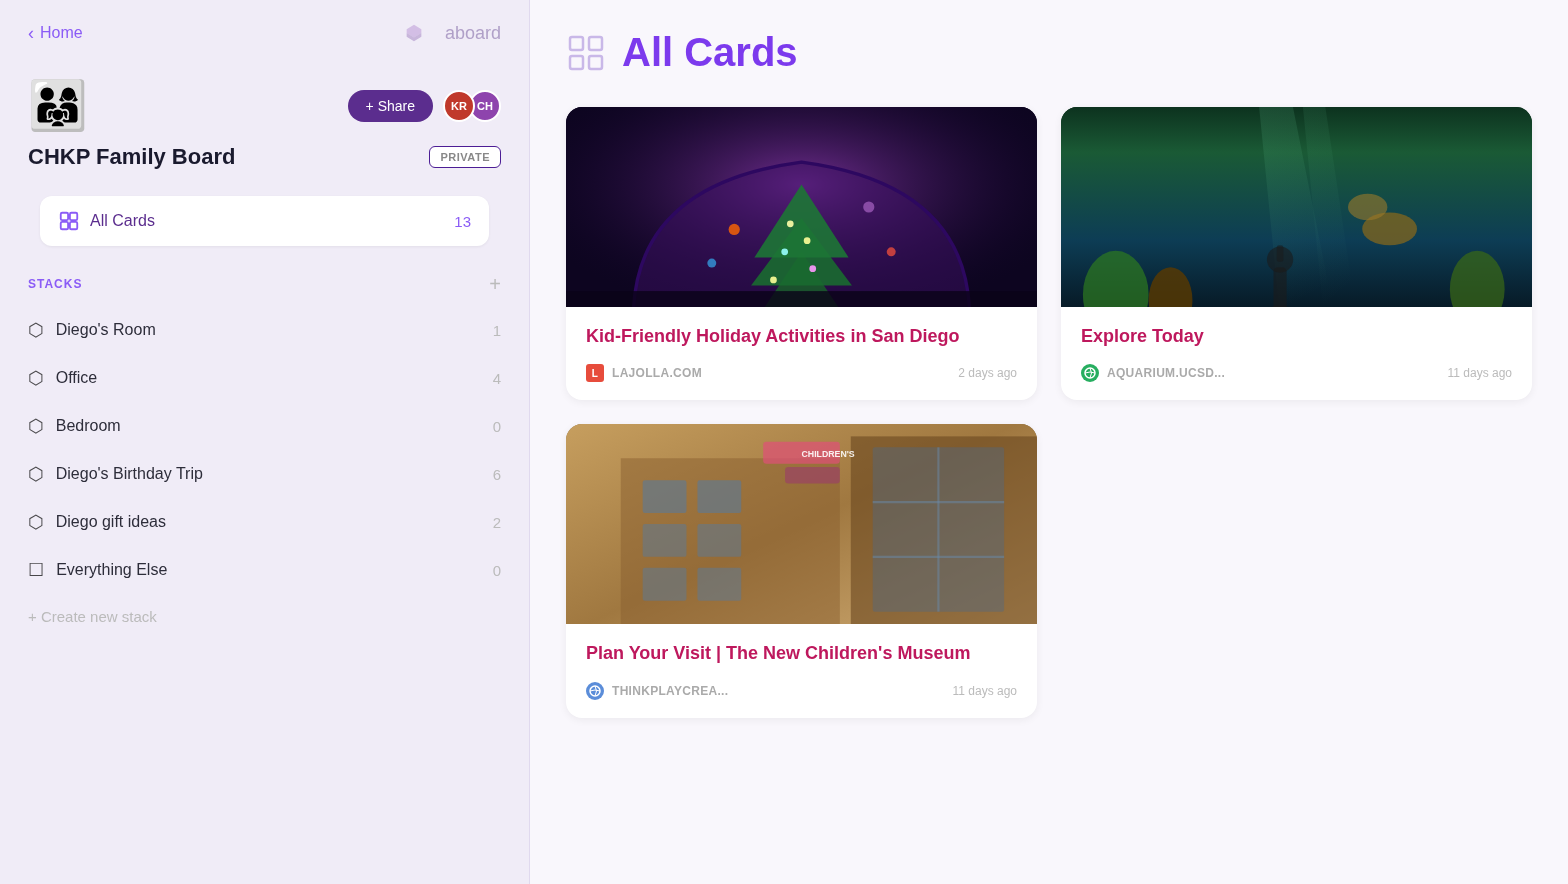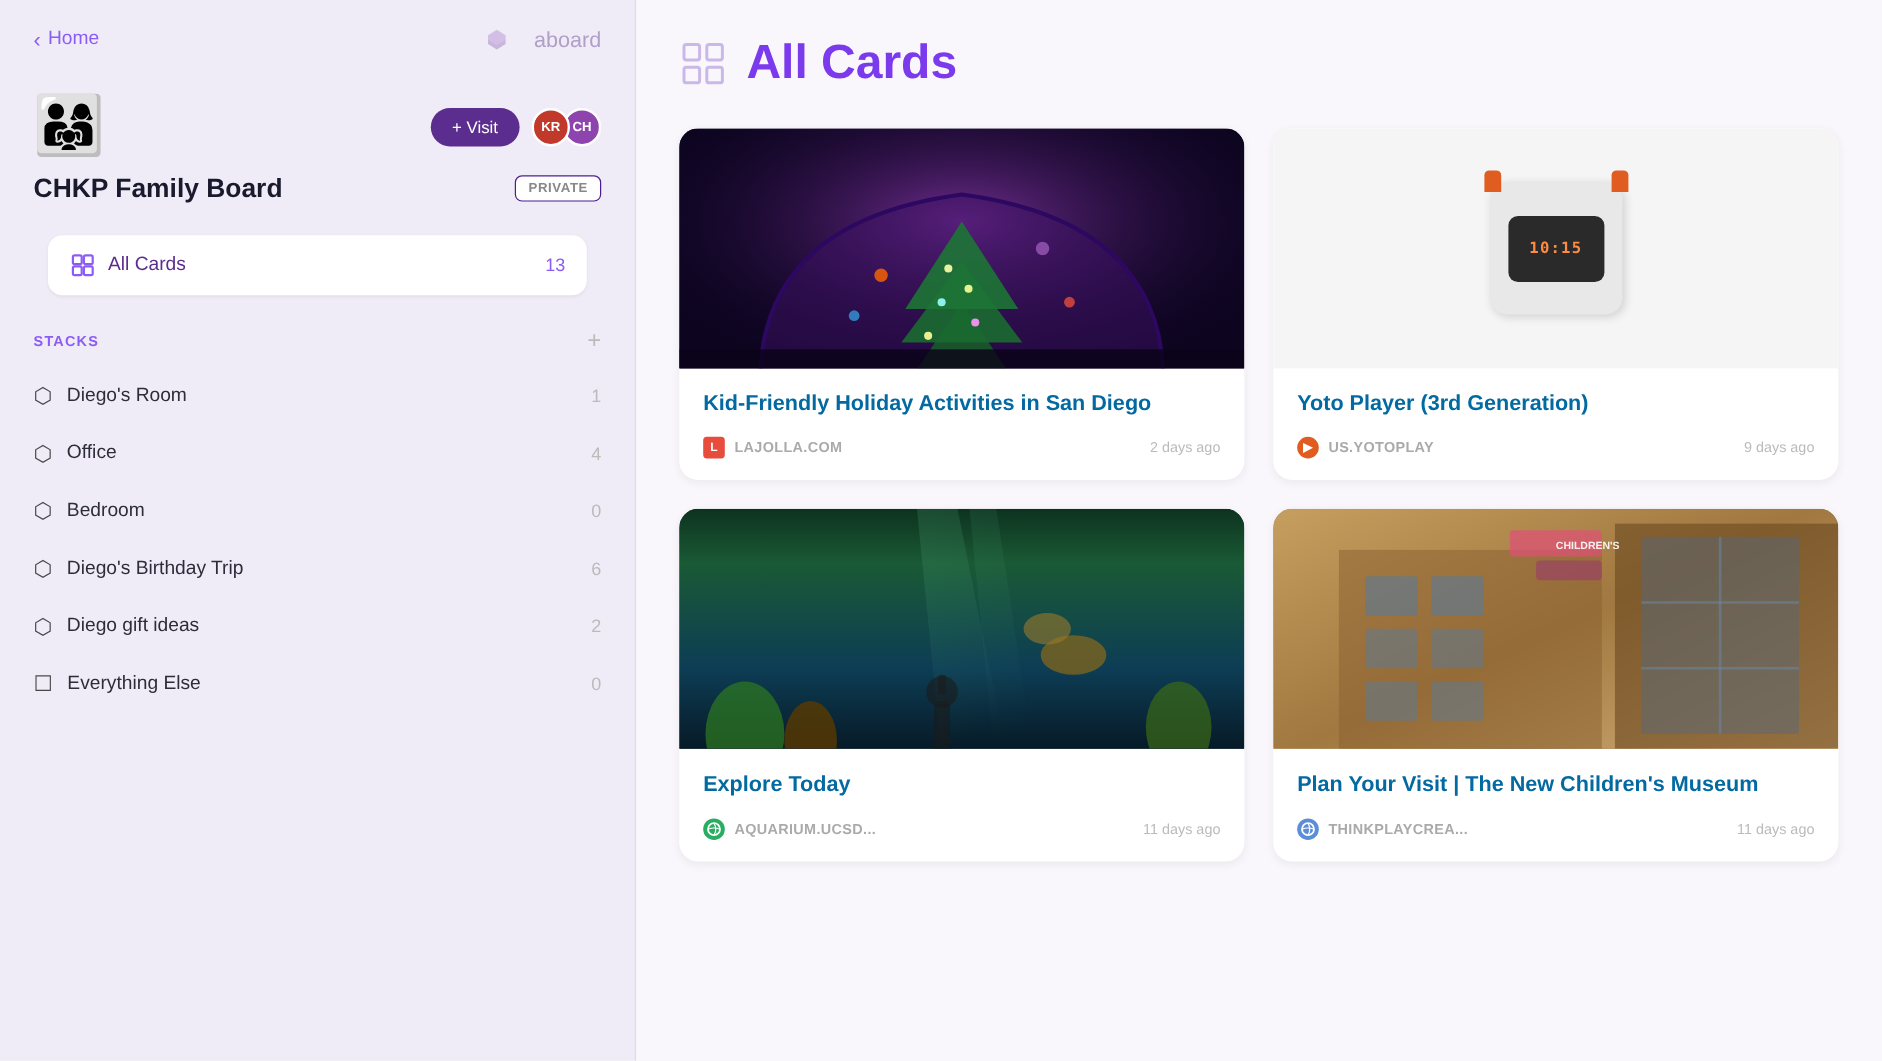--- a/index.html
+++ b/index.html
@@ -276,21 +276,21 @@
       background: #f0f0f0;
     }
 
     .card-body {
       padding: 18px 20px 18px;
     }
 
     .card-title {
       font-size: 18px;
       font-weight: 600;
-      color: #0369a1;
+      color: #be185d;
       line-height: 1.3;
       margin-bottom: 16px;
     }
 
     .card-meta {
       display: flex;
       align-items: center;
       justify-content: space-between;
     }
 
@@ -435,21 +435,21 @@
         <path d="M4 12v4l8 5 8-5v-4l-8 5-8-5z" fill="#a080c0" opacity="0.5"></path>
       </svg>
       <span>aboard</span>
     </div>
   </div>
 
   <div class="board-header-section">
     <div style="display:flex; align-items:flex-start; justify-content:space-between; margin-bottom:14px;">
       <span class="board-emoji">👨‍👩‍👧</span>
       <div style="display:flex; align-items:center; gap:10px; margin-top:8px;">
-        <button class="share-btn">+ Visit</button>
+        <button class="share-btn">+ Share</button>
         <div class="avatars">
           <div class="avatar" style="background:#c0392b; z-index:2;">KR</div>
           <div class="avatar" style="background:#8e44ad; z-index:1;">CH</div>
         </div>
       </div>
     </div>
     <div class="board-title-row">
       <span class="board-title">CHKP Family Board</span>
       <span class="private-badge">PRIVATE</span>
     </div>
@@ -514,20 +514,23 @@
     </div>
     <div class="stack-item">
       <div class="stack-left">
         <span class="stack-icon">☐</span>
         <span class="stack-name">Everything Else</span>
       </div>
       <span class="stack-count">0</span>
     </div>
   </div>
 
+  <div class="create-stack">
+    <span>+ Create new stack</span>
+  </div>
 </div>
 
 <div class="main">
 
   <div class="page-header">
     <svg class="page-grid-icon" viewBox="0 0 40 40" fill="none">
       <rect x="4" y="4" width="13" height="13" rx="2" stroke="#c9b8e8" stroke-width="2.5"></rect>
       <rect x="23" y="4" width="13" height="13" rx="2" stroke="#c9b8e8" stroke-width="2.5"></rect>
       <rect x="4" y="23" width="13" height="13" rx="2" stroke="#c9b8e8" stroke-width="2.5"></rect>
       <rect x="23" y="23" width="13" height="13" rx="2" stroke="#c9b8e8" stroke-width="2.5"></rect>
@@ -576,41 +579,20 @@
         <div class="card-meta">
           <div class="card-source">
             <div class="source-favicon" style="background:#e74c3c; color:white; font-weight:700;">L</div>
             <span>LAJOLLA.COM</span>
           </div>
           <span class="card-time">2 days ago</span>
         </div>
       </div>
     </div>
 
-    <div class="card">
-      <div class="yoto-bg card-image-placeholder" style="height:200px;">
-        <div class="yoto-device">
-          <div class="yoto-ears">
-            <div class="yoto-ear"></div>
-            <div class="yoto-ear"></div>
-          </div>
-          <div class="yoto-screen">10:15</div>
-        </div>
-      </div>
-      <div class="card-body">
-        <div class="card-title">Yoto Player (3rd Generation)</div>
-        <div class="card-meta">
-          <div class="card-source">
-            <div class="source-favicon" style="background:#e05c20; color:white; border-radius:50%;">▶</div>
-            <span>US.YOTOPLAY</span>
-          </div>
-          <span class="card-time">9 days ago</span>
-        </div>
-      </div>
-    </div>
 
     <div class="card">
       <div class="aquarium-image-sim">
         <svg width="100%" height="100%" viewBox="0 0 430 200" preserveAspectRatio="xMidYMid slice" style="position:absolute;top:0;left:0;">
           <defs>
             <linearGradient id="aquaGrad" x1="0" y1="0" x2="0" y2="1">
               <stop offset="0%" stop-color="#0a2a1a"></stop>
               <stop offset="25%" stop-color="#1a5a35"></stop>
               <stop offset="65%" stop-color="#0d3d55"></stop>
               <stop offset="100%" stop-color="#061520"></stop>

